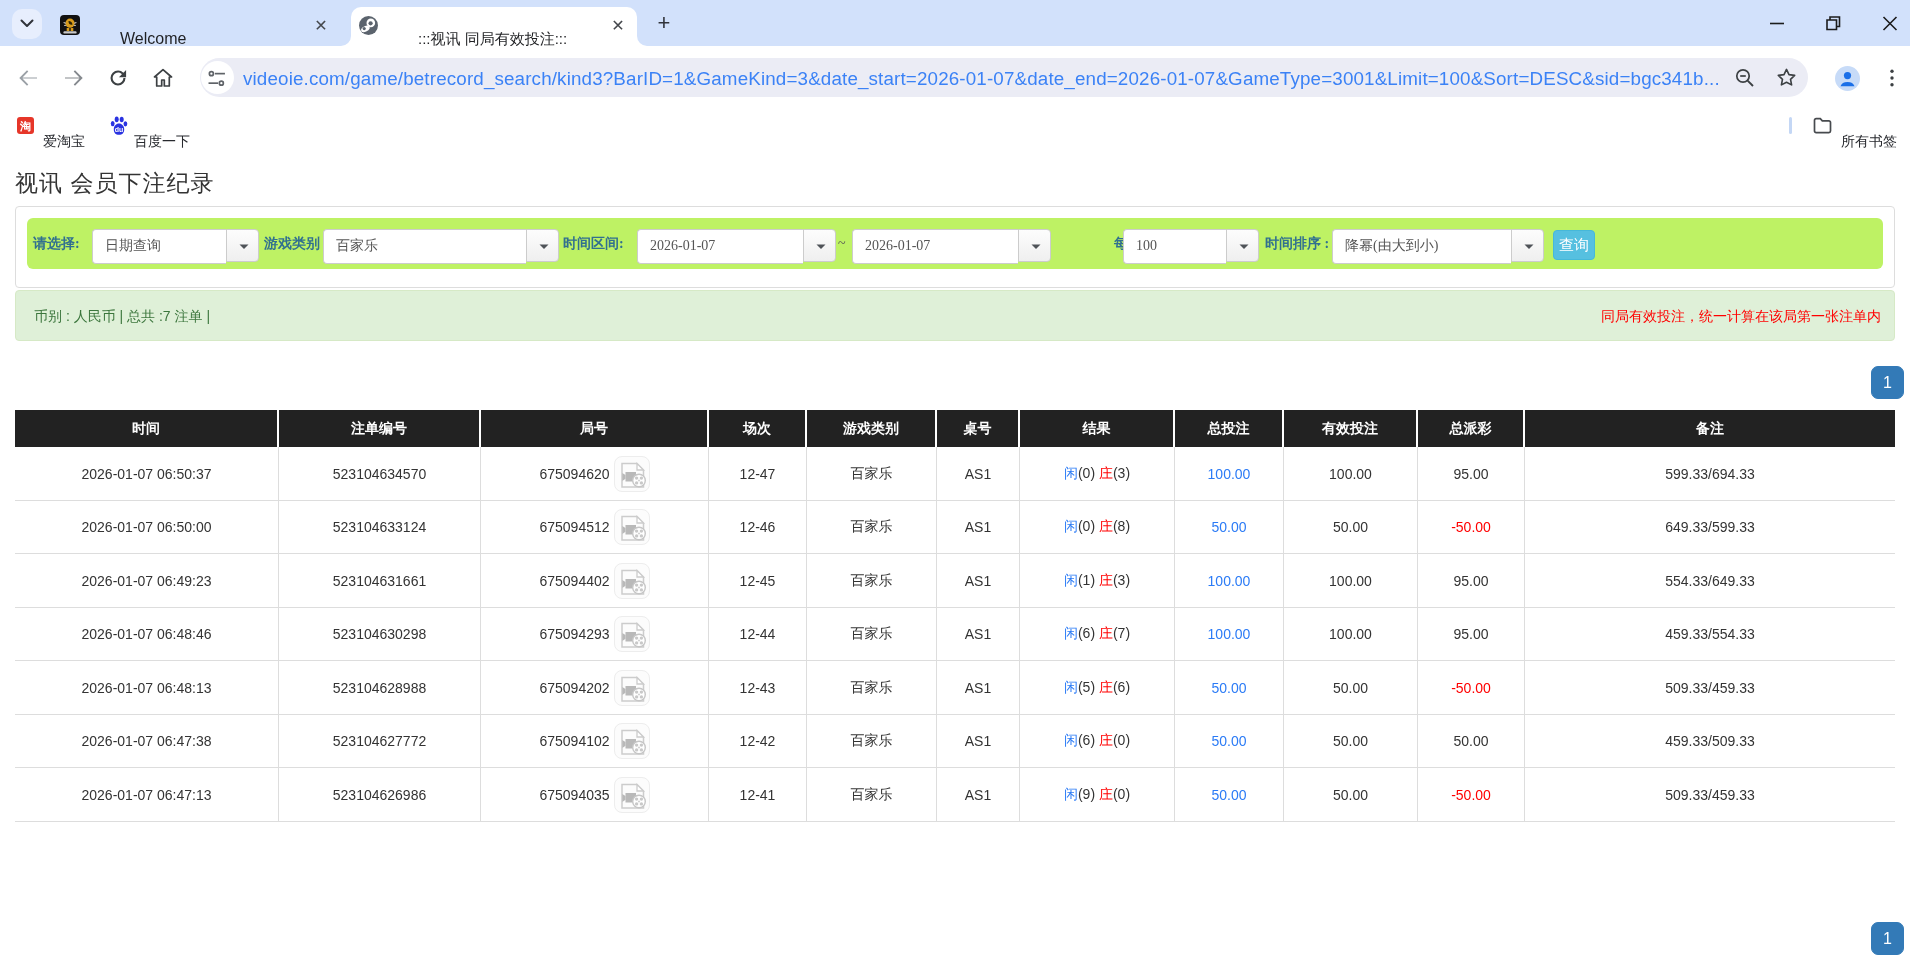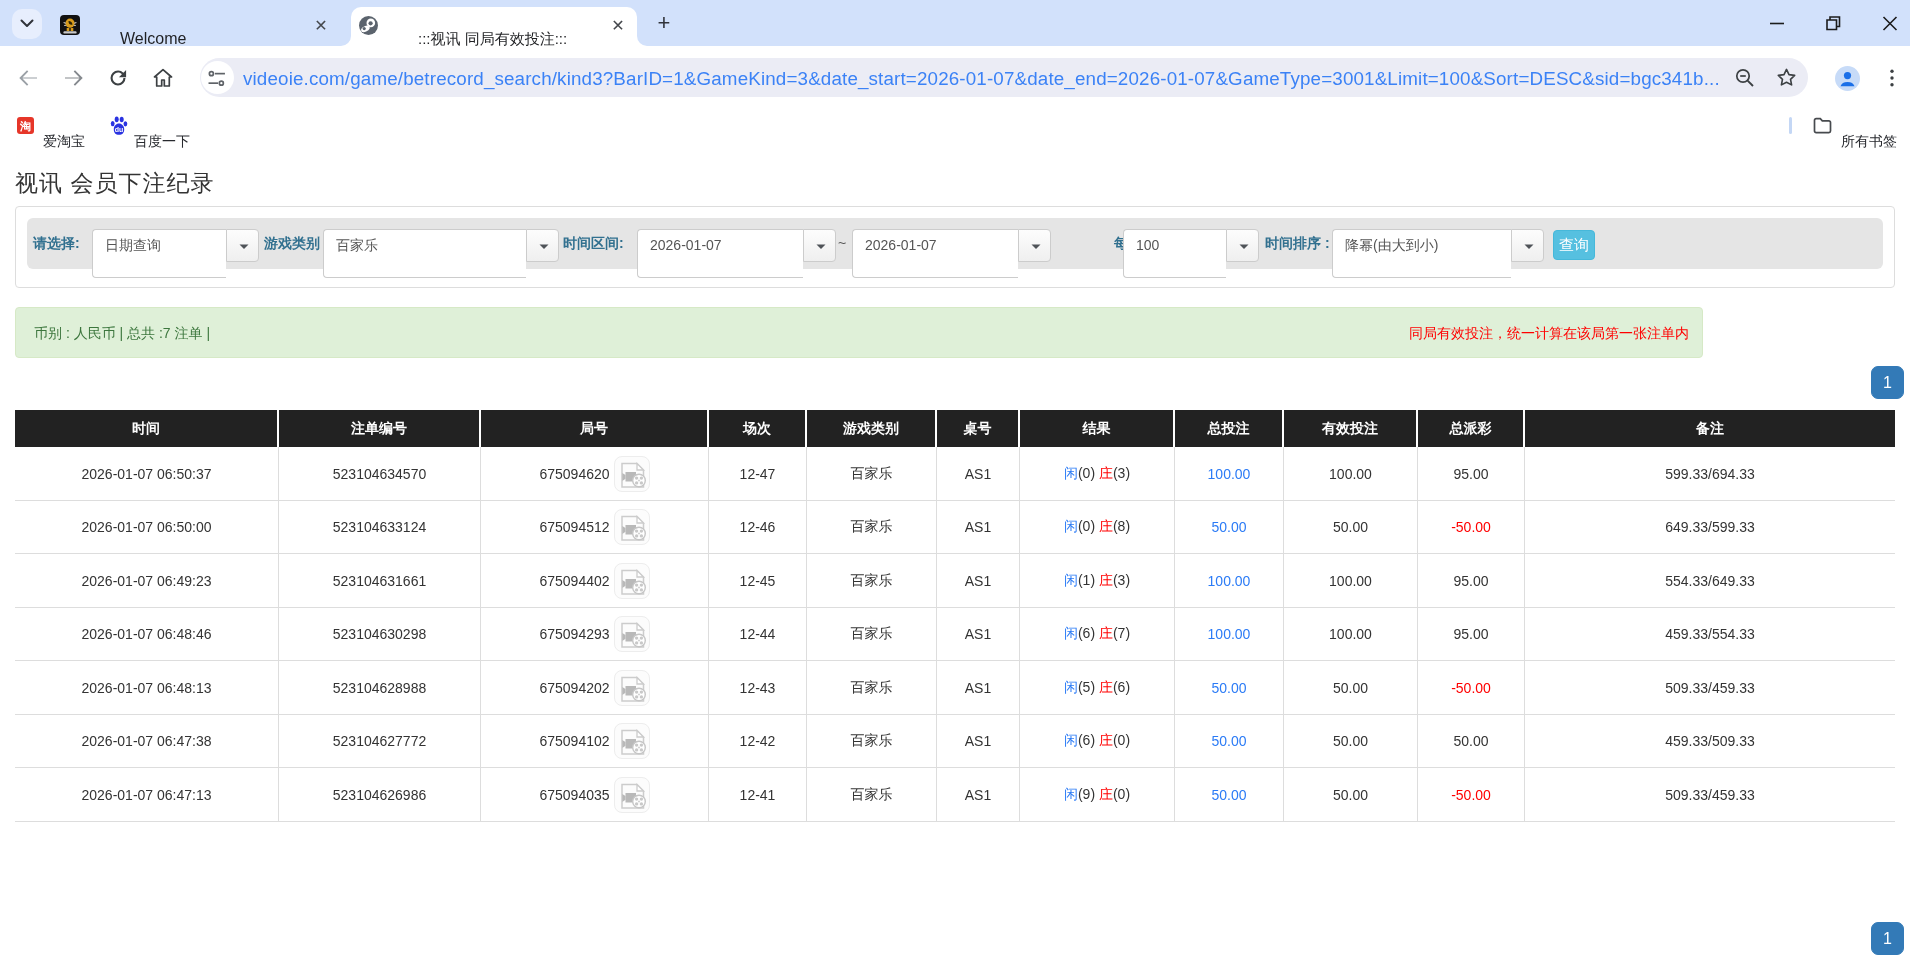--- a/index.html
+++ b/index.html
@@ -17,27 +17,27 @@
 .winbtn { position:absolute; top:0; height:46px; }
 
 #toolbar { position:absolute; left:0; top:46px; width:1910px; height:64px; background:#fff; }
 #omnibox { position:absolute; left:200px; top:58px; width:1608px; height:39px; border-radius:20px; background:#ebecf5; }
 #urltext { position:absolute; left:243px; top:46px; height:64px; line-height:65px; font-size:18.8px; color:#3b82f6; letter-spacing:0.15px;}
 
 #bookmarks { position:absolute; left:0; top:110px; width:1910px; height:35px; background:#fff; }
 .bmtext { position:absolute; top:124px; height:35px; line-height:34px; font-size:14px; color:#27292e; }
 h2.title { position:absolute; left:15px; top:168px; font-size:23px; font-weight:400; color:#333; letter-spacing:1px; }
 #panel { position:absolute; left:15px; top:206px; width:1880px; height:82px; background:#fff; border:1px solid #ddd; border-radius:4px; }
-#filterbar { position:absolute; left:11px; top:11px; width:1856px; height:51px; background:#e5e5e5; border-radius:6px; }
+#filterbar { position:absolute; left:11px; top:11px; width:1856px; height:51px; background:#bef264; border-radius:6px;font-family:Liberation Serif, serif; }
 .flabel { position:absolute; top:0; height:51px; line-height:51px; font-weight:bold; font-size:14px; color:#31708f; white-space:nowrap; }
-.finput { position:absolute; top:11px; height:49px; background:#fff; border:1px solid #ccc; border-right:none; border-radius:4px 0 0 4px; font-size:14px; color:#555; line-height:31px; padding-left:12px; white-space:nowrap; }
+.finput { position:absolute; top:11px; height:35px; background:#fff; border:1px solid #ccc; border-right:none; border-radius:4px 0 0 4px; font-size:14px; color:#555; line-height:31px; padding-left:12px; white-space:nowrap; }
 .fbtn { position:absolute; top:11px; height:33px; width:33px; background:linear-gradient(#fdfdfd,#efefef); border:1px solid #ccc; border-radius:0 4px 4px 0; }
 .fbtn svg { position:absolute; left:12px; top:14px; }
 #qbtn { position:absolute; left:1526px; top:12px; width:42px; height:30px; background:#56c0e0; border:1px solid #46b8da; border-radius:4px; color:#fff; font-size:15px; text-align:center; line-height:28px; }
-#greenbar { position:absolute; left:15px; top:307px; width:1688px; height:51px; background:#dff0d8; border:1px solid #d6e9c6; border-radius:4px; color:#3c763d; font-size:14px; }
+#greenbar { position:absolute; left:15px; top:290px; width:1880px; height:51px; background:#dff0d8; border:1px solid #d6e9c6; border-radius:4px; color:#3c763d; font-size:14px; }
 #greenbar .lt { position:absolute; left:18px; top:0; height:51px; line-height:51px; }
 #greenbar .rt { position:absolute; right:13px; top:0; height:51px; line-height:51px; color:#ff0000; }
 .pagbtn { position:absolute; width:33px; height:33px; background:#337ab7; border:1px solid #337ab7; border-radius:7px; color:#fff; font-size:16px; text-align:center; line-height:31px; }
 
 
 #tbl { position:absolute; left:15px; top:410px; width:1880px; border-collapse:separate; border-spacing:0; table-layout:fixed; font-size:14px; color:#333; }
 #tbl th { background:#222; color:#fff; font-weight:bold; font-size:14px; height:37px; border-right:2px solid #fff; text-align:center; vertical-align:middle; }
 #tbl th:last-child { border-right:none;text-align:center; }
 #tbl td { background:#fff; height:53px; border-bottom:1px solid #ddd; border-right:1px solid #ddd; text-align:center; vertical-align:middle; }
 #tbl td:last-child { border-right:none; }

